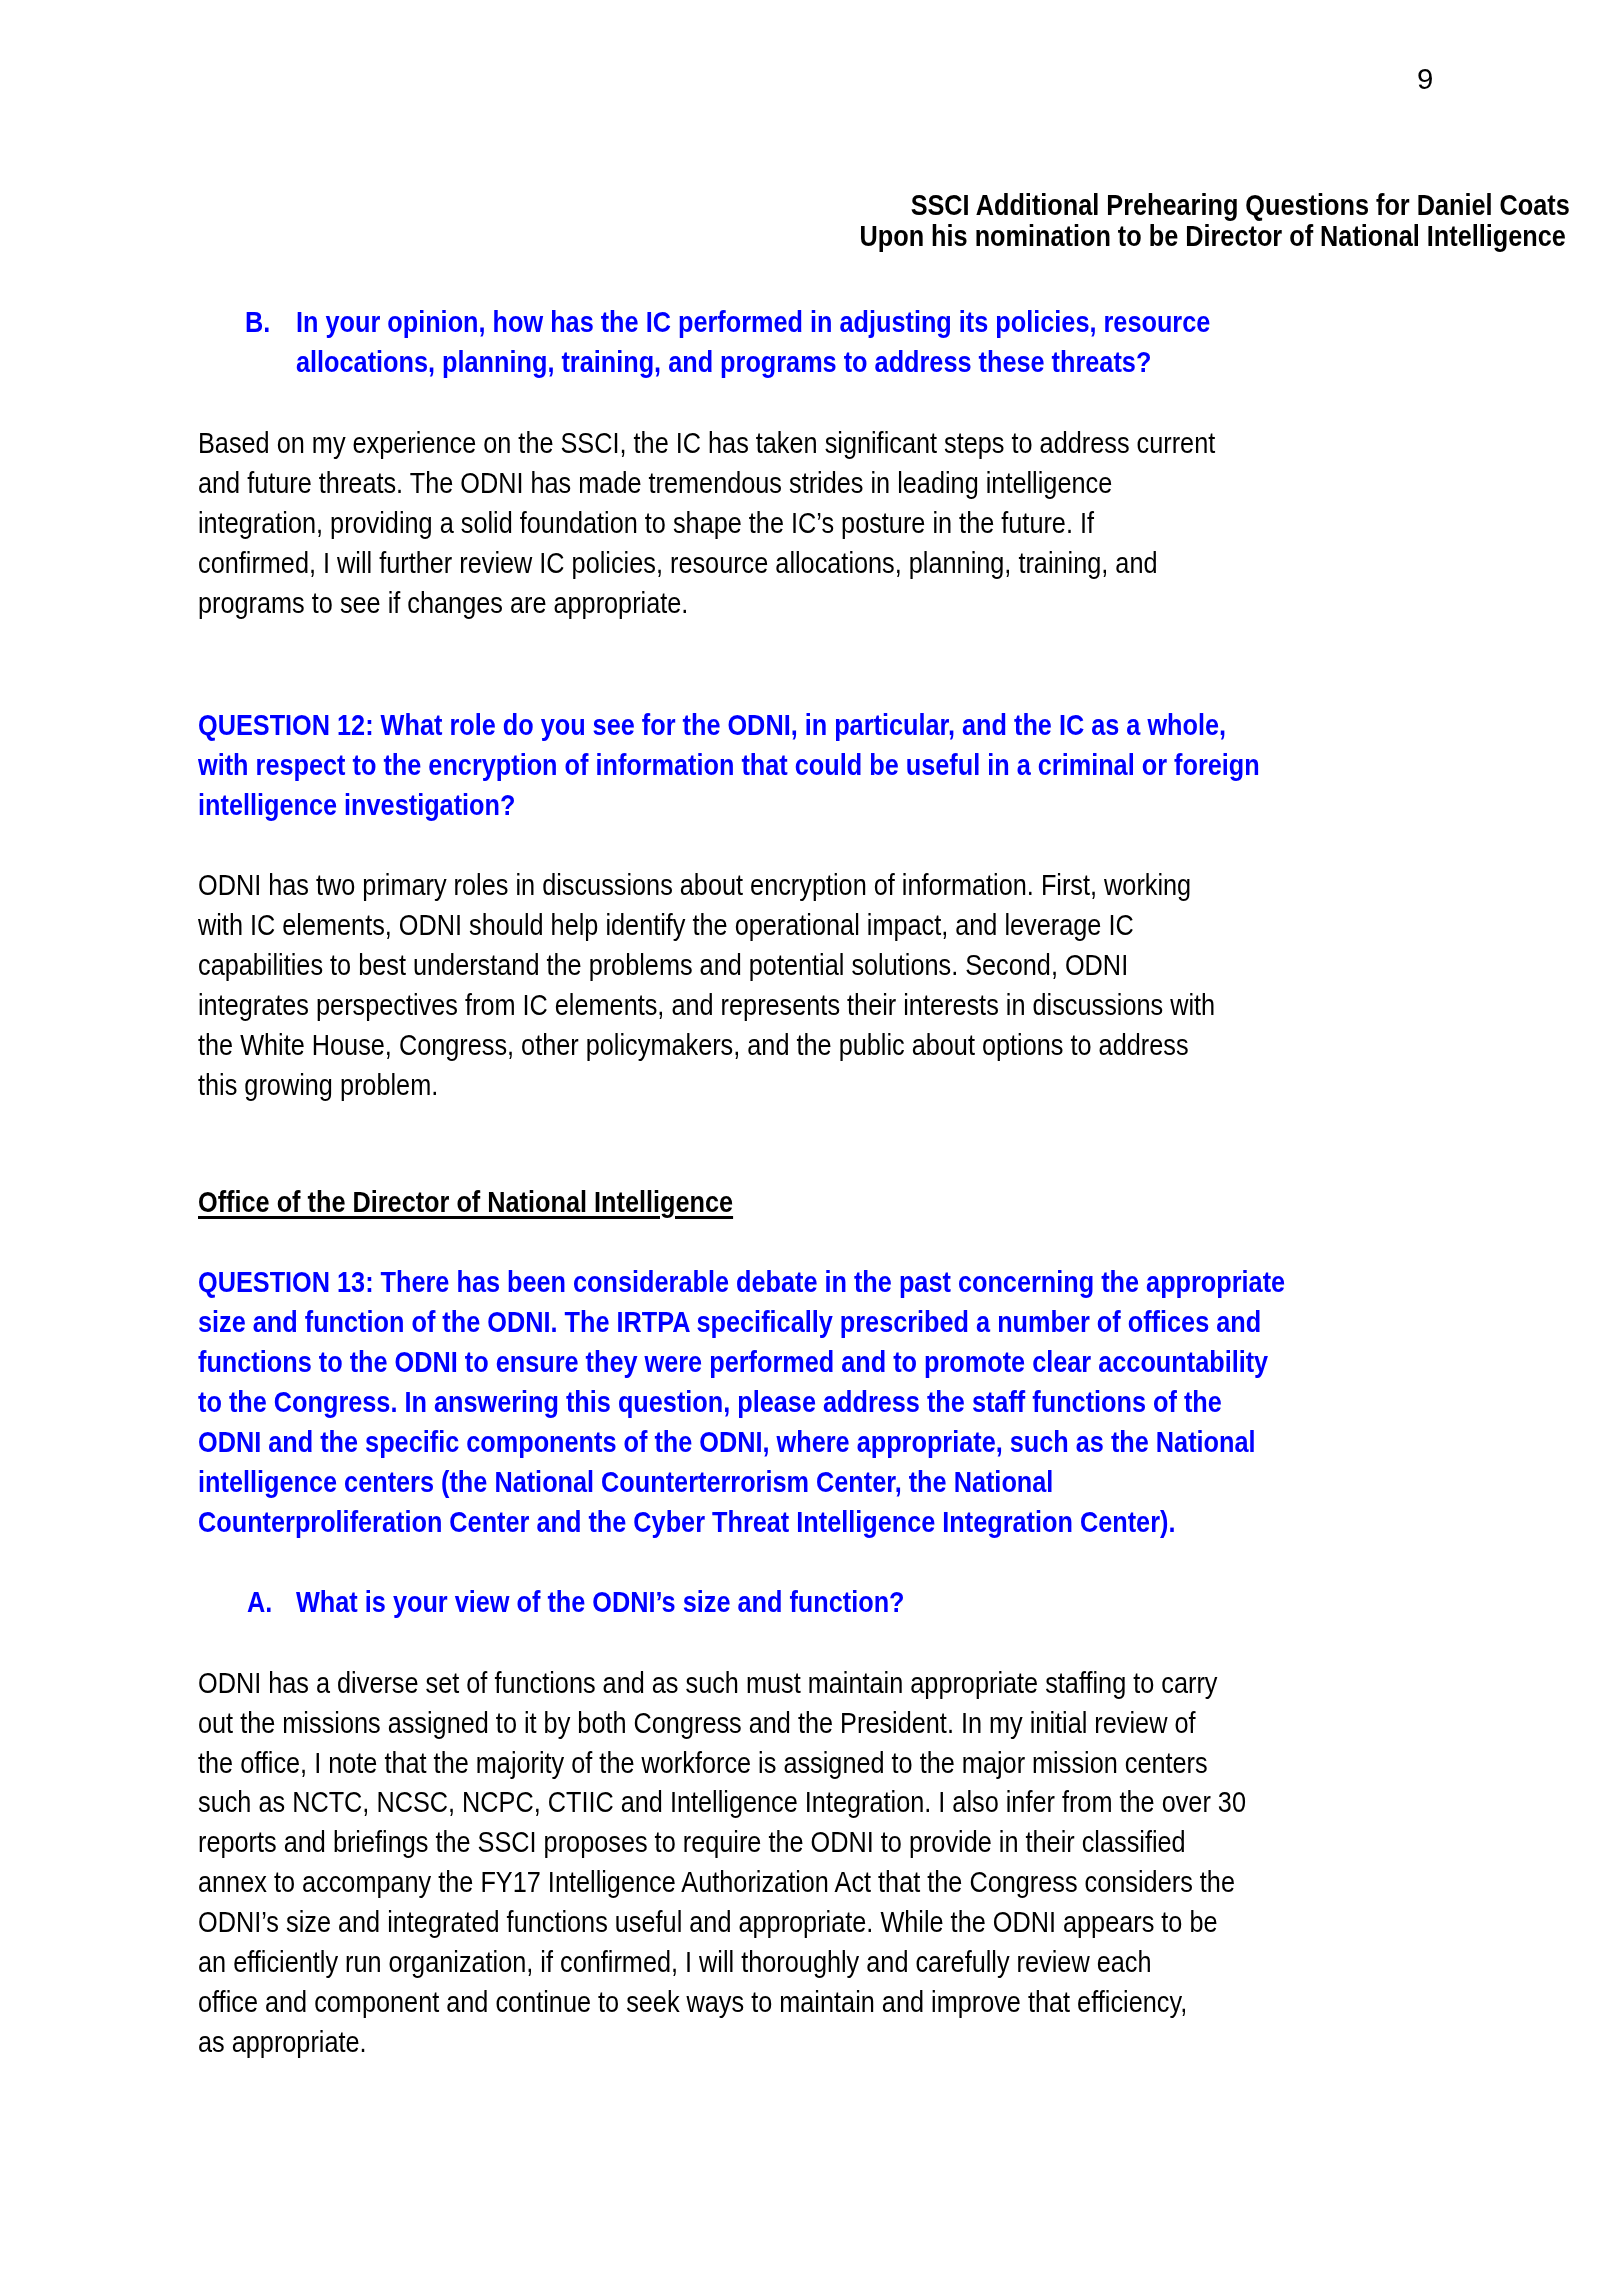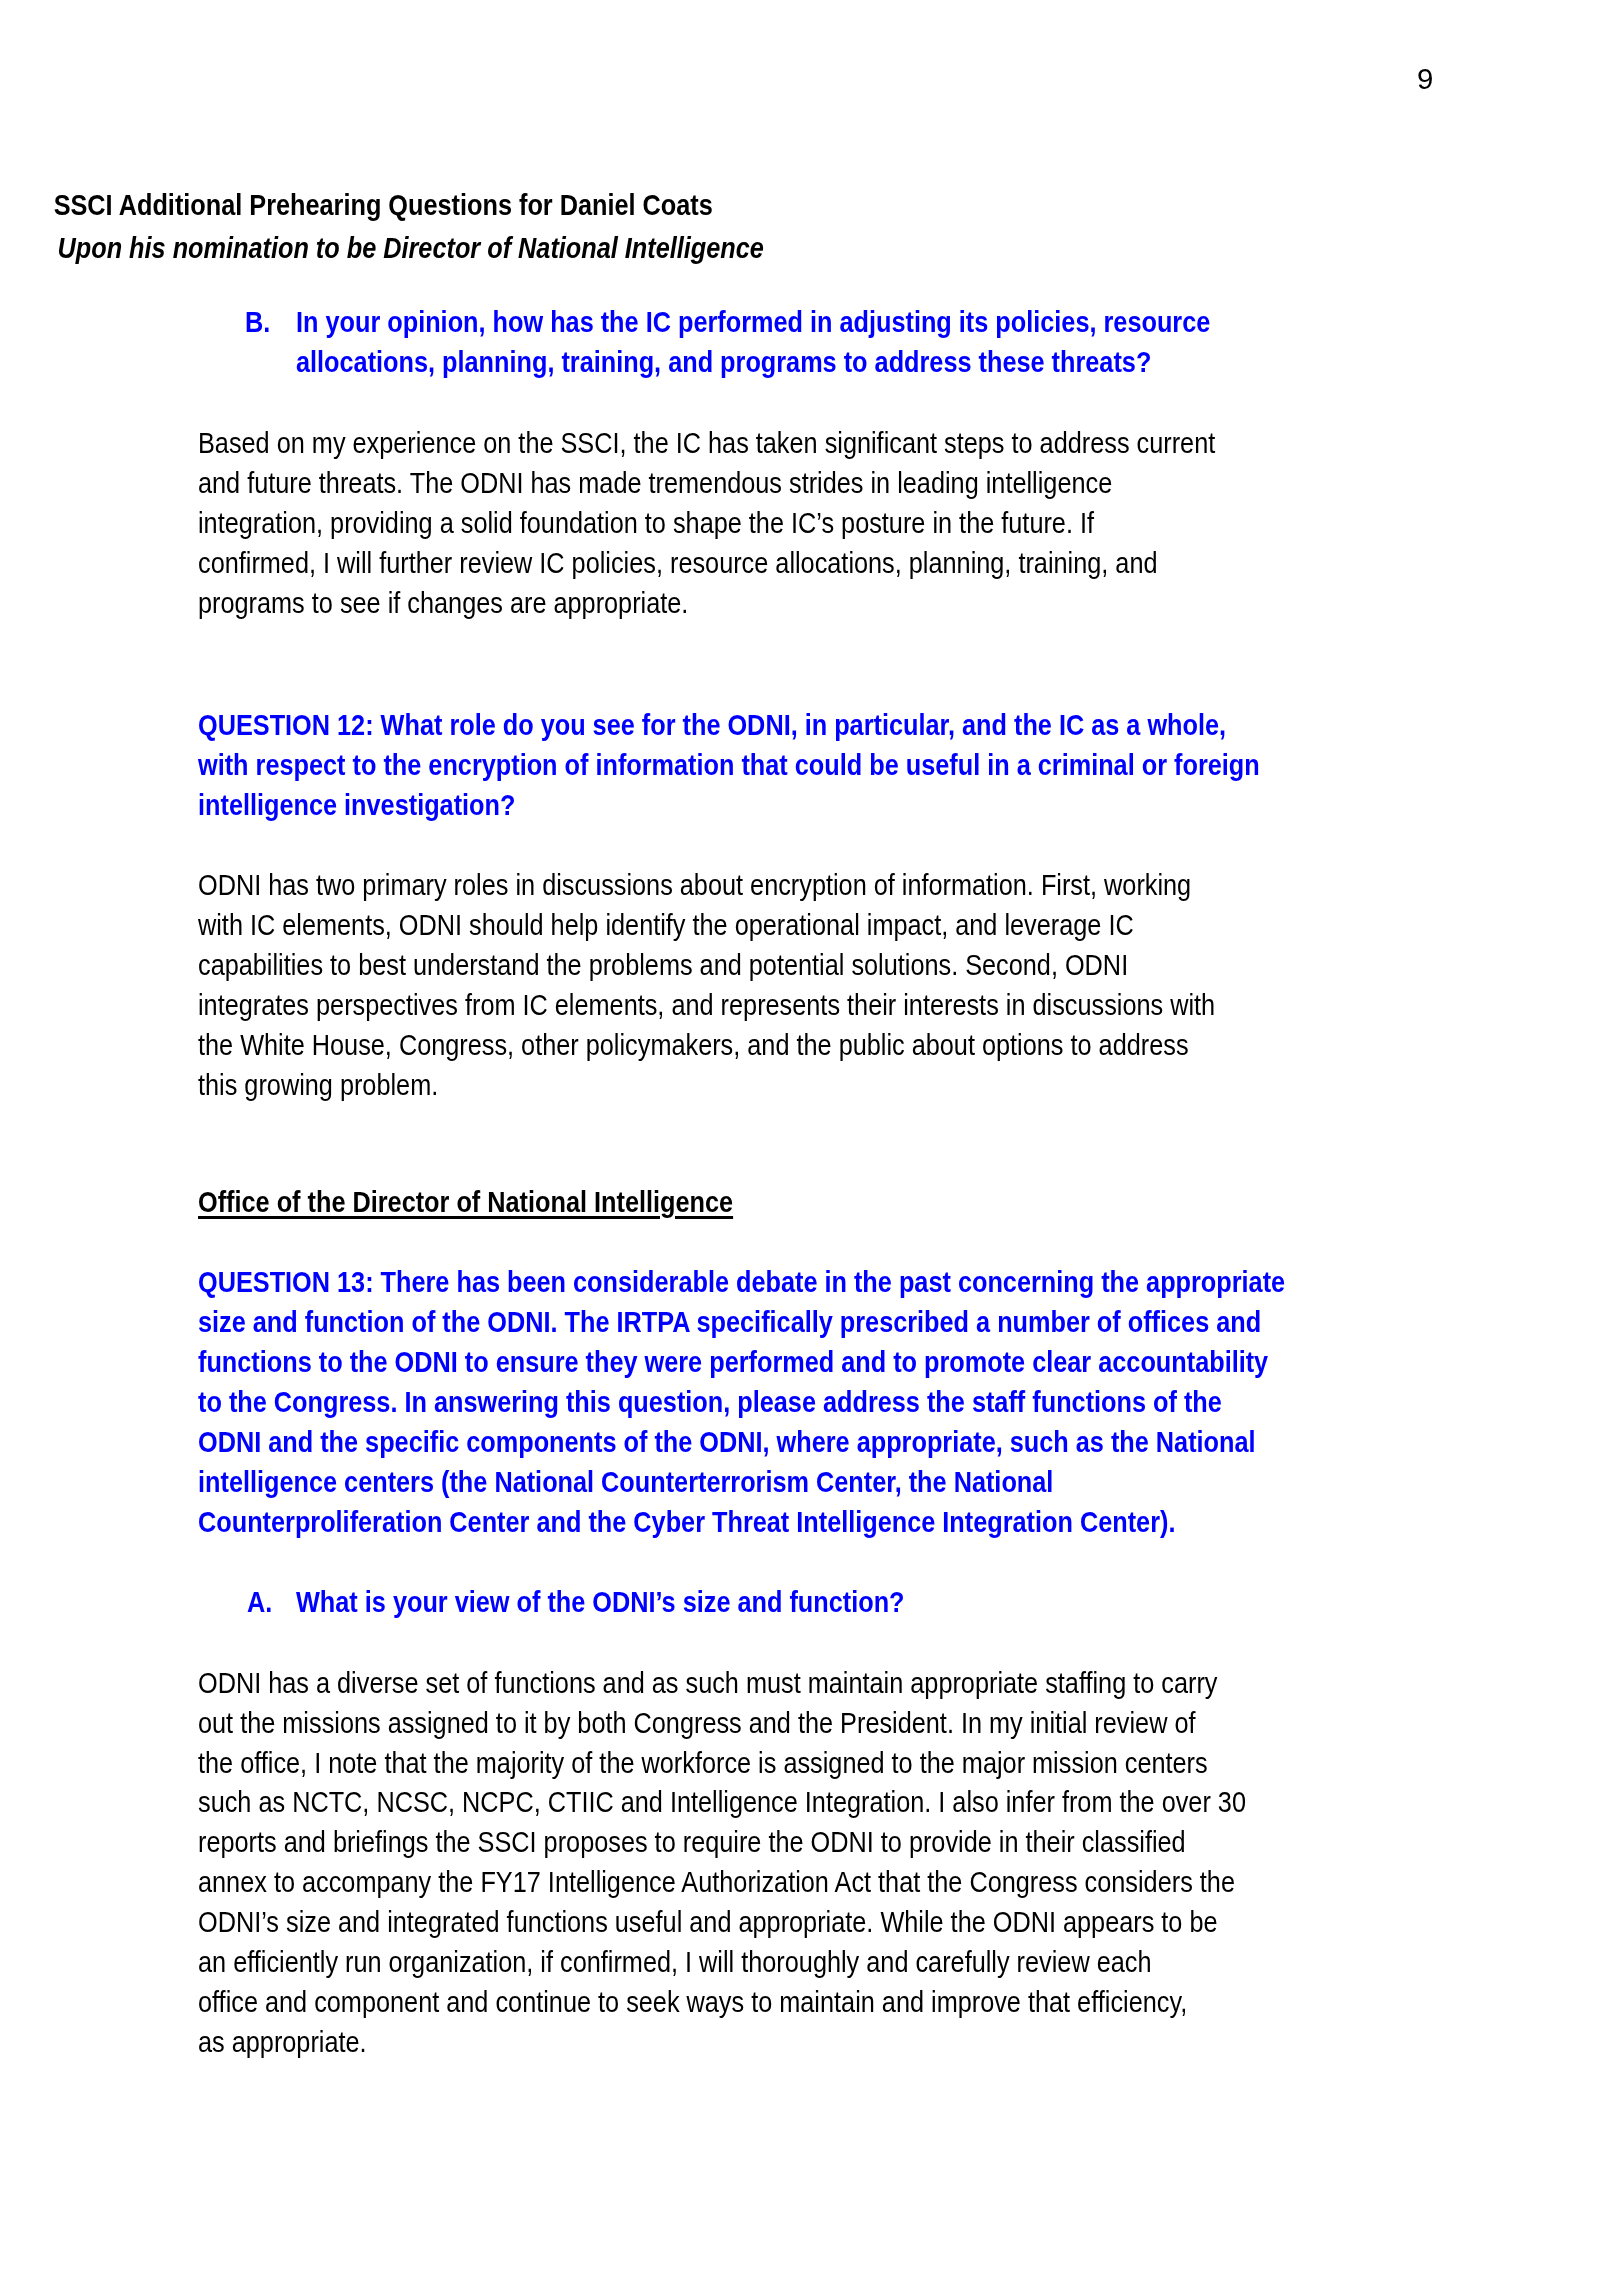--- a/index.html
+++ b/index.html
@@ -28,21 +28,21 @@
       font-size: 29.4px;
       line-height: 40px;
       transform-origin: 0 0;
       transform: scaleX(0.86);
     }
     .bold { font-weight: bold; }
     .blue { color: #0000ff; }
     .center {
       left: 0;
       width: 1623px;
-      text-align: left;
+      text-align: right;
       transform: none;
     }
     .center span {
       display: inline-block;
       transform: scaleX(0.86);
       transform-origin: 50% 0;
     }
     .underline { text-decoration: underline; text-decoration-thickness: 2.6px; text-underline-offset: 3.9px; }
     .pagenum {
       position: absolute;
@@ -64,21 +64,21 @@
 </head>
 <body>
 
 <div class="page">
 
   <div class="pagenum">9</div>
 
   <div class="line center bold" style="top:185px;">
     <span>SSCI Additional Prehearing Questions for Daniel Coats</span>
   </div>
-  <div class="line center bold" style="top:228px;font-style:italic;">
+  <div class="line center bold" style="top:216px;">
     <span>Upon his nomination to be Director of National Intelligence</span>
   </div>
 
   <div>
     <div class="marker" style="left:245px; top:302px;">B.</div>
     <div class="line bold blue" style="left:296px; top:302px;">In your opinion, how has the IC performed in adjusting its policies, resource</div>
     <div class="line bold blue" style="left:296px; top:342px;">allocations, planning, training, and programs to address these threats?</div>
   </div>
 
   <div>

